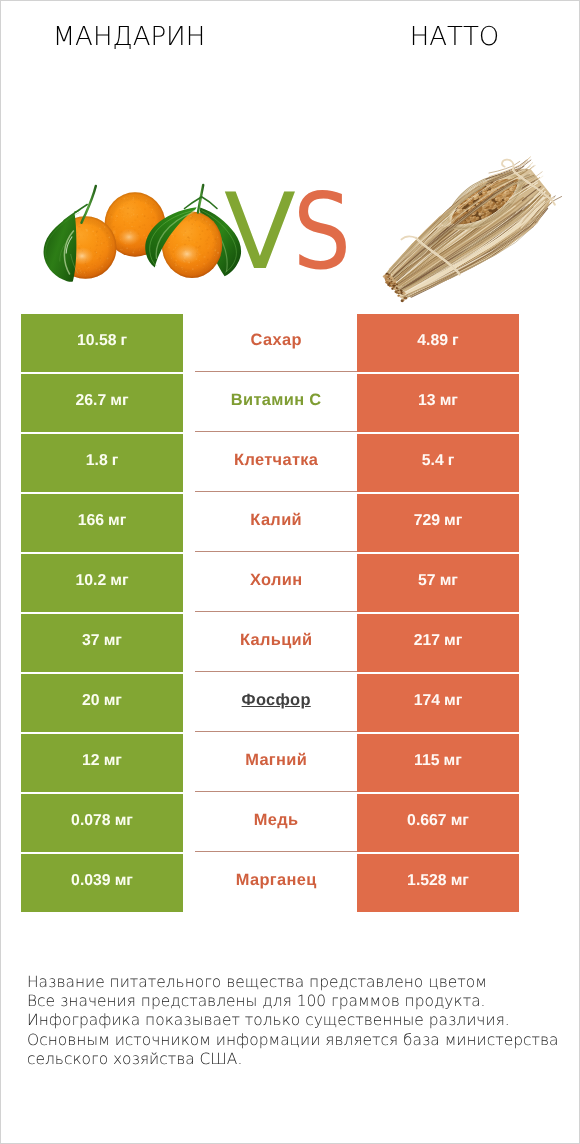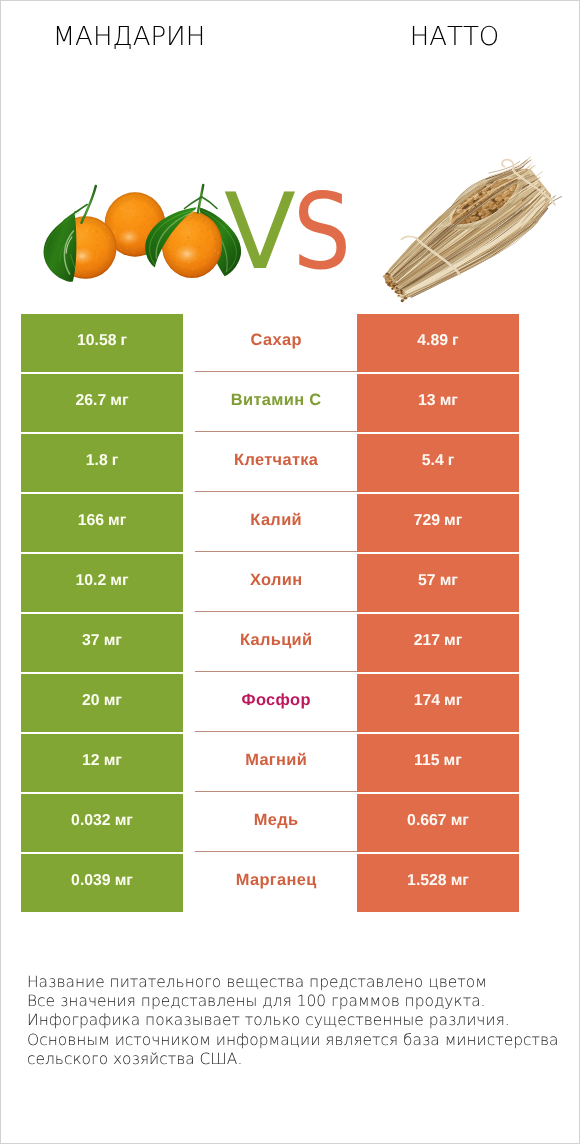--- a/index.html
+++ b/index.html
@@ -2469,21 +2469,21 @@
         <div class="c cr">
           <span>217</span>
           <span class="unit">мг</span>
         </div>
       </div>
       <div class="row">
         <div class="c cl">
           <span>20</span>
           <span class="unit">мг</span>
         </div>
-        <div class="c cm" style="color: #be185d;">
+        <div class="c cm" style="color: #404040; text-decoration: underline;">
           <span>Фосфор</span>
         </div>
         <div class="c cr">
           <span>174</span>
           <span class="unit">мг</span>
         </div>
       </div>
       <div class="row">
         <div class="c cl">
           <span>12</span>
@@ -2492,21 +2492,21 @@
         <div class="c cm" style="color: rgb(208, 96, 63);">
           <span>Магний</span>
         </div>
         <div class="c cr">
           <span>115</span>
           <span class="unit">мг</span>
         </div>
       </div>
       <div class="row">
         <div class="c cl">
-          <span>0.032</span>
+          <span>0.078</span>
           <span class="unit">мг</span>
         </div>
         <div class="c cm" style="color: rgb(208, 96, 63);">
           <span>Медь</span>
         </div>
         <div class="c cr">
           <span>0.667</span>
           <span class="unit">мг</span>
         </div>
       </div>

